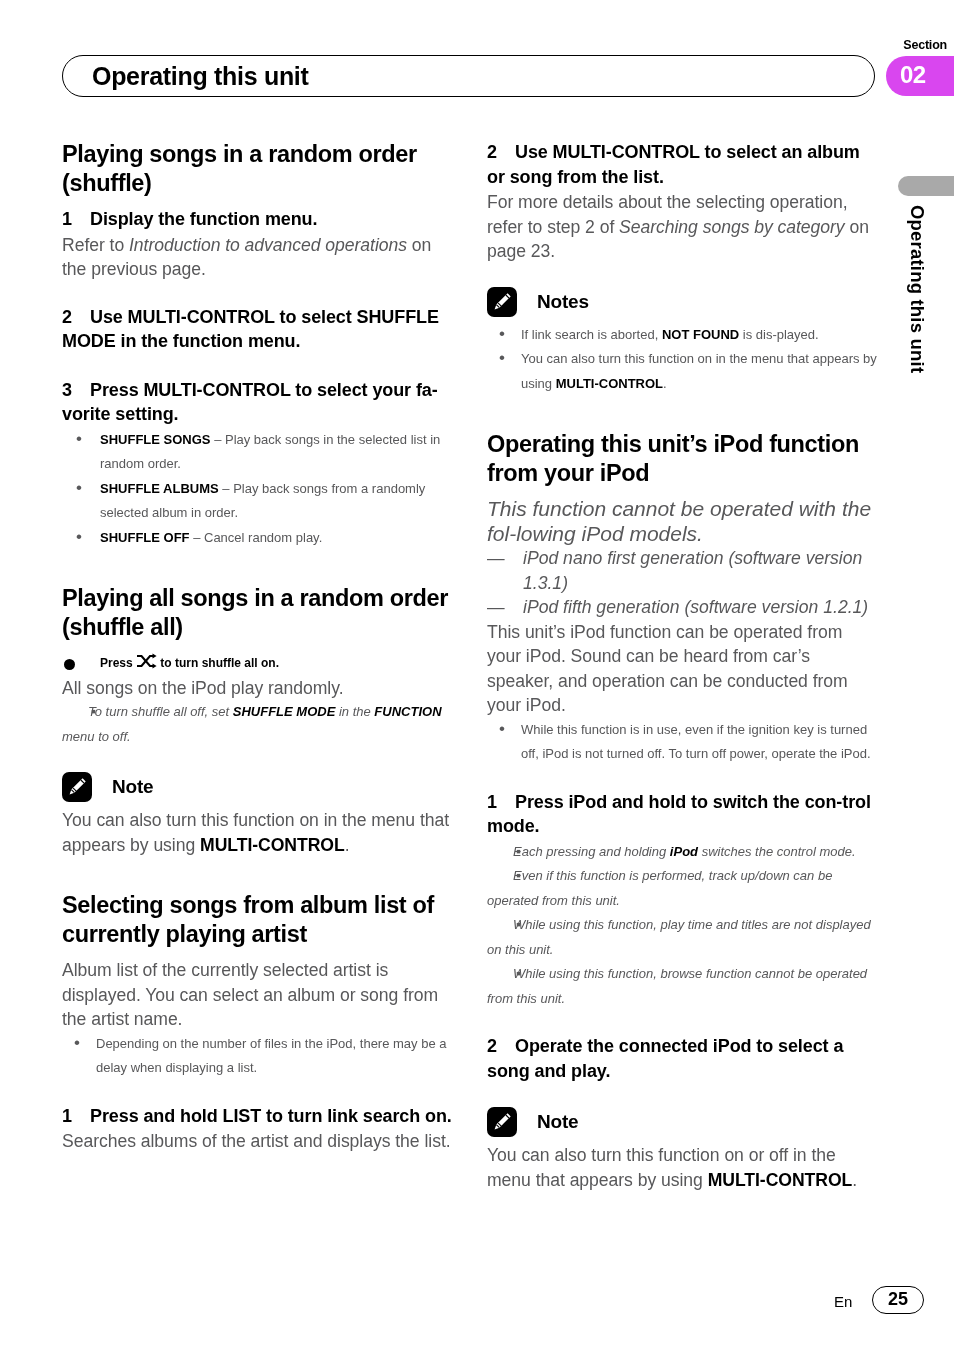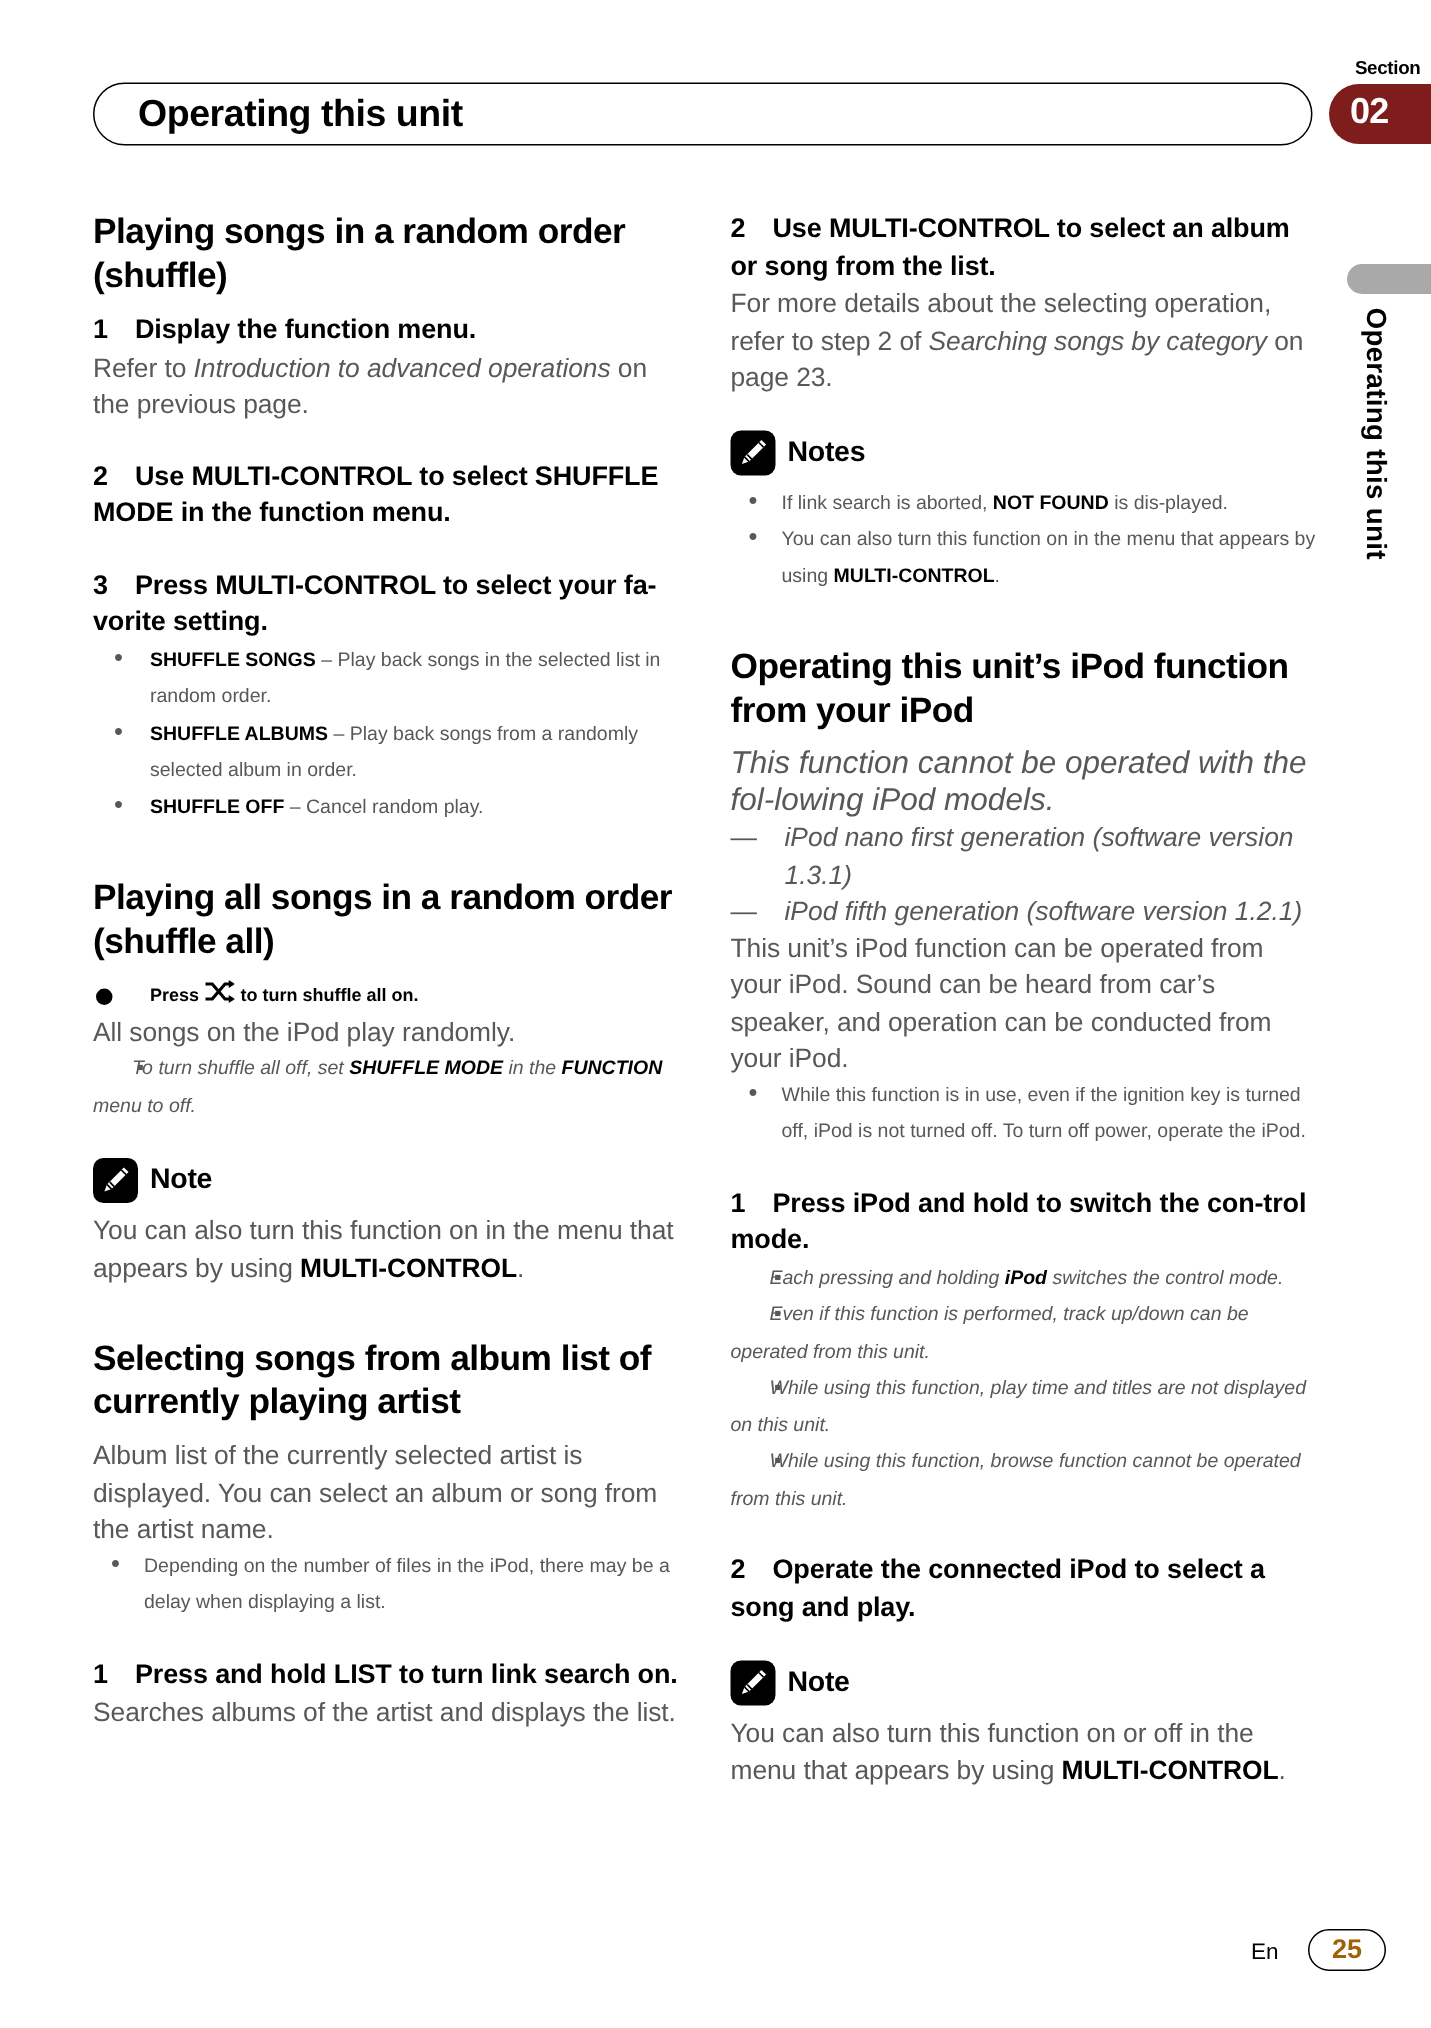--- a/index.html
+++ b/index.html
@@ -60,21 +60,21 @@
     font-weight: bold;
     color: #000;
     letter-spacing: -0.2px;
   }
   .section-badge {
     position: absolute;
     left: 886px;
     top: 56px;
     width: 68px;
     height: 40px;
-    background: #7f1d1d;
+    background: #d946ef;
     border-top-left-radius: 20px;
     border-bottom-left-radius: 20px;
   }
   .section-badge span {
     position: absolute;
     left: 14px;
     top: 5px;
     color: #fff;
     font-size: 24px;
     font-weight: bold;
@@ -236,21 +236,21 @@
     width: 11px;
     height: 11px;
     border-radius: 50%;
     background: #000;
   }
 
   
   .note-head {
     display: flex;
     align-items: center;
-    gap: 8px;
+    gap: 20px;
     margin-bottom: 6px;
   }
   .note-icon {
     width: 30px;
     height: 30px;
     background: #000;
     border-radius: 7px;
     position: relative;
     flex: 0 0 auto;
   }
@@ -286,21 +286,21 @@
     width: 52px;
     height: 28px;
     border: 1.6px solid #000;
     border-radius: 14px;
     box-sizing: border-box;
     text-align: center;
   }
   .footer-page span {
     font-size: 18px;
     font-weight: bold;
-    color: #a16207;
+    color: #000000;
     line-height: 25px;
   }
 </style>
 </head>
 <body>
 
 <div class="page">
 
   <div class="header">
     <div class="header-pill"></div>

